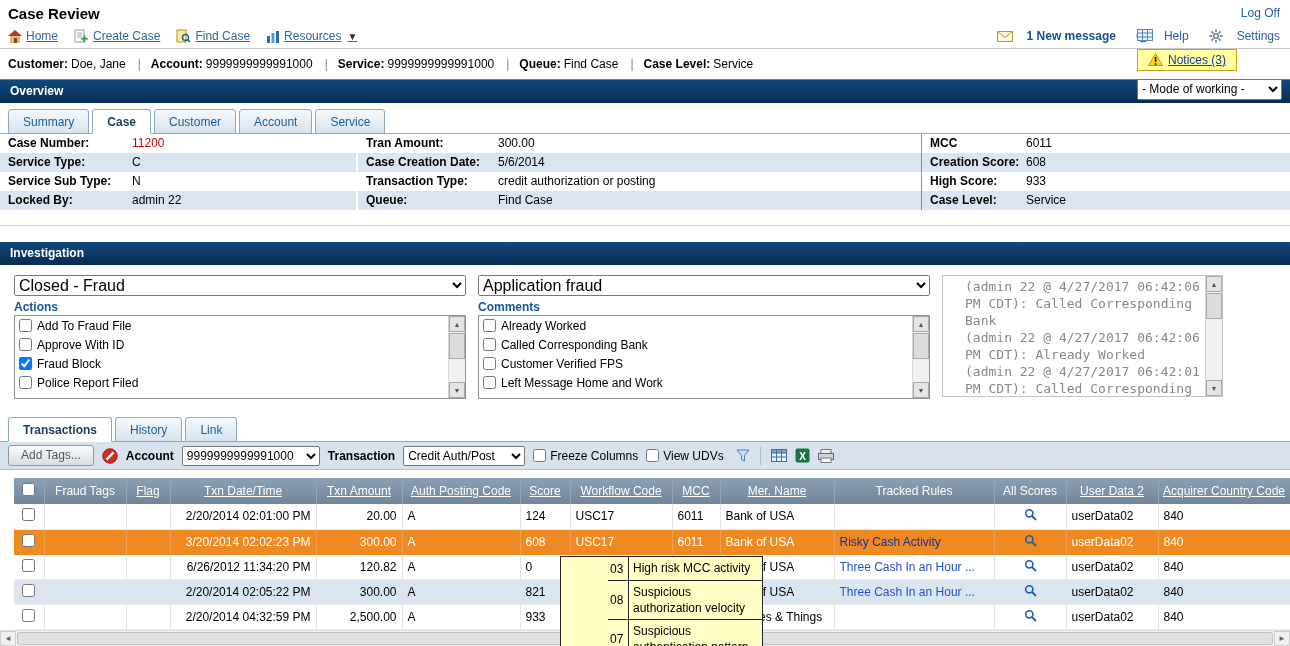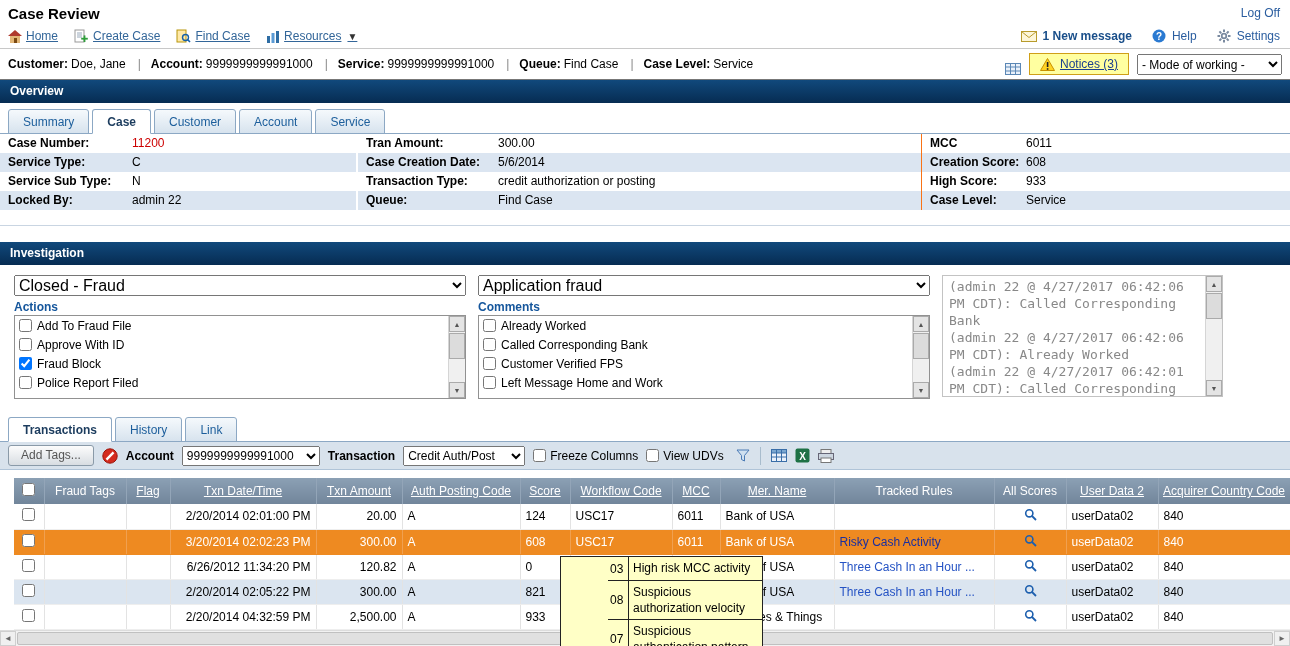--- a/index.html
+++ b/index.html
@@ -11,32 +11,32 @@
   
   .titlebar { height:24px; display:flex; justify-content:space-between; align-items:center; padding:2px 10px 0 8px; }
   .page-title { font-size:15px; font-weight:bold; }
   .logoff { color:#2a5d9f; font-size:12px; }
 
   
   .navbar { height:25px; display:flex; align-items:center; padding:0 10px 0 8px; border-bottom:1px solid #c8c8c8; }
   .nav-left { display:flex; align-items:center; gap:16px; }
   .nav-link { display:flex; align-items:center; gap:4px; color:#336699; text-decoration:underline; }
   .nav-right { margin-left:auto; display:flex; align-items:center; gap:6px; }
-  .nav-right a { color:#2a5d9f; text-decoration:none; }
+  .nav-right a { color:#2a5d9f; text-decoration:none;margin-left:8px; }
   .nav-strong { font-weight:bold; color:#1a4f8a !important; }
   .icon { display:inline-flex; align-items:center; justify-content:center; }
   .caret { font-size:10px; color:#333; margin-left:2px; }
 
   
   .casebar { height:31px; display:flex; align-items:center; padding:0 8px; border-bottom:1px solid #777; background:#fff; }
   .cb-fields { display:flex; align-items:center; }
   .cb-label { font-weight:bold; margin-right:3px; }
   .cb-value { margin-right:10px; }
   .cb-sep { color:#888; margin:0 10px 0 2px; }
-  .cb-right { margin-left:auto; display:flex; align-items:flex-end; gap:8px; }
+  .cb-right { margin-left:auto; display:flex; align-items:flex-start; gap:8px;flex-direction:column; }
   .notices { display:flex; align-items:center; gap:5px; background:#ffffa0; border:1px solid #cf9f18; padding:3px 10px; }
   .notices-label { color:#1a3f8f; text-decoration:underline; }
   .mode-select { width:145px; height:21px; font-size:12px; }
 
   
   .navy-bar { height:23px; line-height:23px; background:linear-gradient(180deg,#11497c,#062c52);
               color:#fff; font-weight:bold; padding-left:10px; font-size:12px; }
 
   
   .tabstrip { display:flex; gap:3px; padding:6px 0 0 8px; border-bottom:1px solid #8ca8c4; background:#fff; }
@@ -68,21 +68,21 @@
   .lb-item { height:19px; display:flex; align-items:center; gap:5px; padding-left:4px; cursor:default; }
   .lb-item input { width:13px; height:13px; }
   .rail { position:absolute; top:0; right:0; bottom:0; width:17px; background:#f0f0f0; border-left:1px solid #d5d5d5; }
   .rail .arr { position:absolute; left:0; width:16px; height:16px; background:#e4e4e4; border:1px solid #aaa;
                font-size:7px; color:#555; display:flex; align-items:center; justify-content:center; cursor:pointer; }
   .rail .arr.up { top:0; } .rail .arr.down { bottom:0; }
   .rail .thumb { position:absolute; left:0; top:17px; width:16px; height:26px; background:#dcdcdc; border:1px solid #aaa; }
   .logbox { position:relative; width:281px; height:122px; border:1px solid #c3c3c3; background:#fff;
             padding:2px 20px 2px 6px; overflow:hidden; }
   .log-text { font-family:"DejaVu Sans Mono","Liberation Mono",monospace; font-size:13px; line-height:17px;
-              color:#888; white-space:pre-wrap; word-wrap:break-word; }
+              color:#888; white-space:pre-wrap; word-wrap:break-word;margin-left:16px; }
 
   
   .toolbar { height:28px; background:#d8e2ec; border-bottom:1px solid #b0c4d8; display:flex; align-items:center;
              padding:0 8px; gap:8px; }
   .btn-addtags { padding:2px 12px 3px; border:1px solid #8a9aa8; border-radius:3px;
                  background:linear-gradient(#fcfcfc,#d8dde2); color:#555; font-size:12px; cursor:pointer; }
   .tb-label { font-weight:bold; }
   .sel-account { width:138px; height:20px; font-size:12px; }
   .sel-transaction { width:122px; height:20px; font-size:12px; }
   .tb-check { display:flex; align-items:center; gap:4px; cursor:pointer; }

